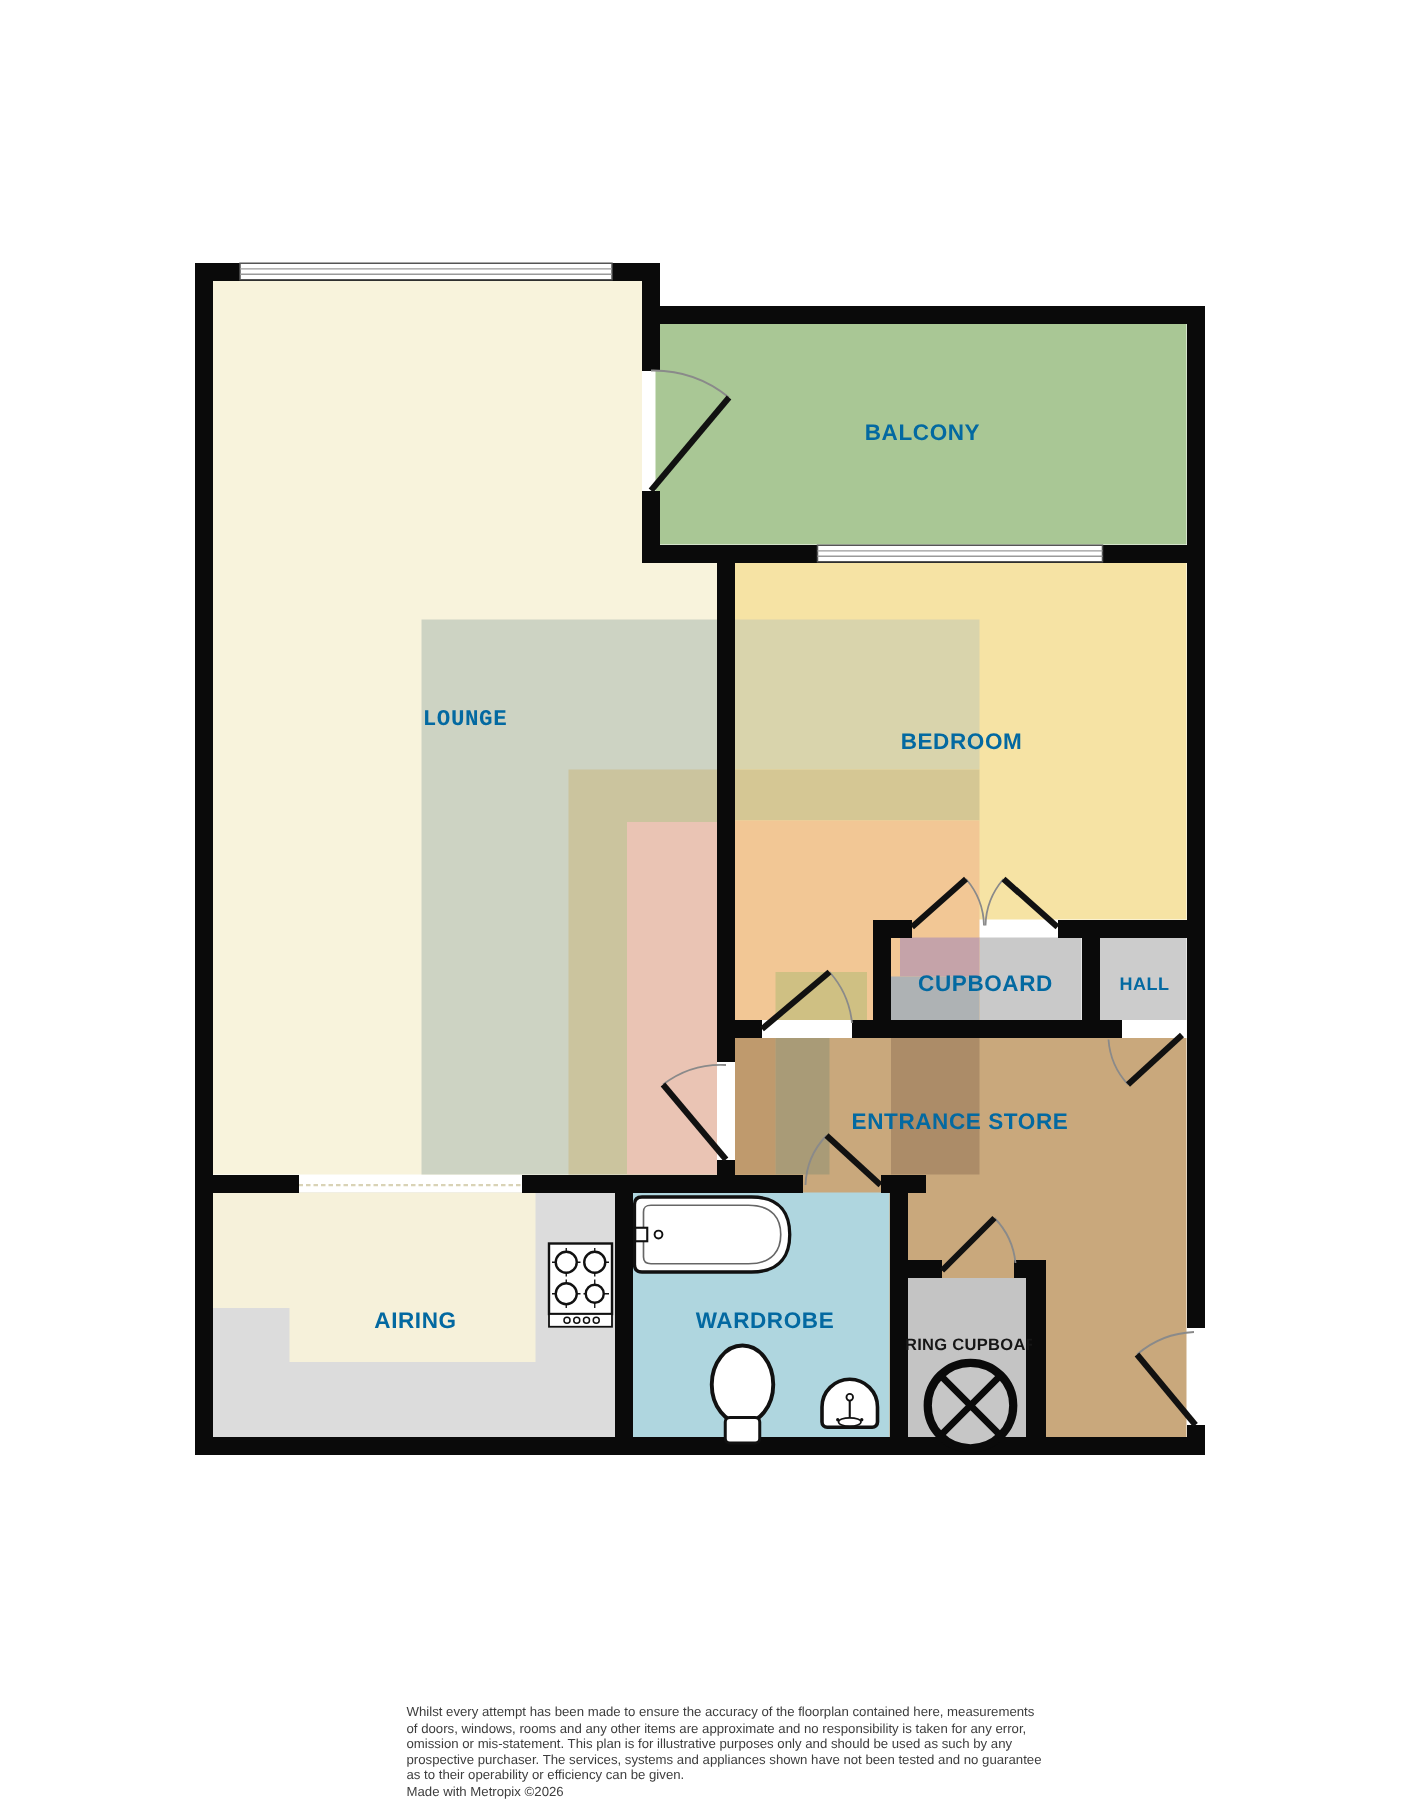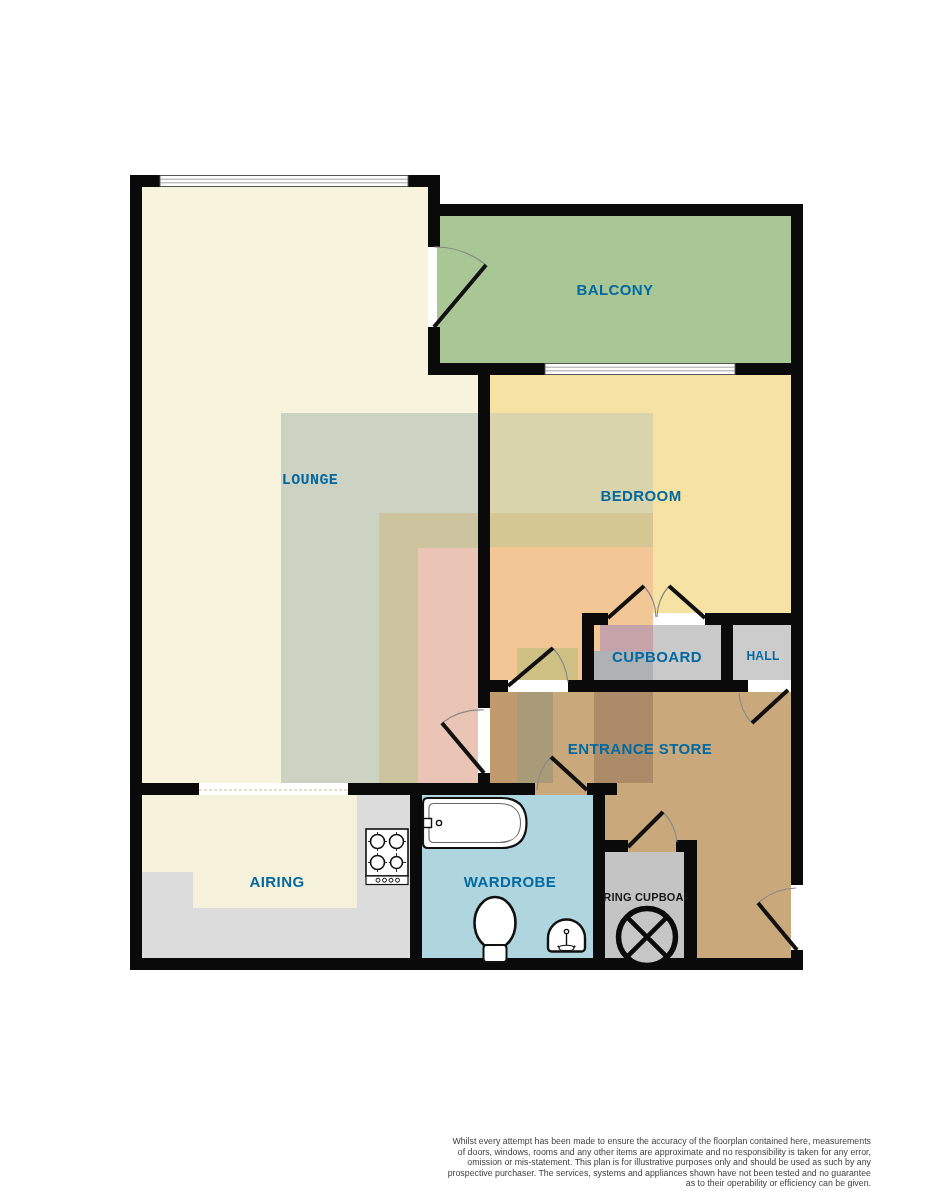--- a/index.html
+++ b/index.html
@@ -17,21 +17,21 @@
   .airing-label-box{
     position:absolute;left:604px;top:889px;width:84px;height:15px;
     overflow:hidden;display:flex;justify-content:center;align-items:center;
   }
   .airing-label-box span{
     flex:none;font-weight:bold;font-size:11px;letter-spacing:.2px;
     color:#161616;white-space:nowrap;
   }
   .footer{
     position:absolute;left:271px;top:1136px;width:600px;
-    text-align:right;color:#3d3d3d;font-size:8.8px;line-height:10.5px;
+    text-align:left;color:#3d3d3d;font-size:8.8px;line-height:10.5px;
   }
   .footer .disclaimer{white-space:pre-line;}
 </style>
 </head>
 <body>
 
 <svg class="plan-svg" width="934" height="1200" viewBox="0 0 934 1200">
 
   <g>
     <rect x="142" y="187" width="286" height="596" fill="#f8f3dc"></rect>
@@ -207,13 +207,14 @@
 <div class="airing-label-box">
   <span>AIRING CUPBOARD</span>
 </div>
 
 <div class="footer">
   <div class="disclaimer">Whilst every attempt has been made to ensure the accuracy of the floorplan contained here, measurements
 of doors, windows, rooms and any other items are approximate and no responsibility is taken for any error,
 omission or mis-statement. This plan is for illustrative purposes only and should be used as such by any
 prospective purchaser. The services, systems and appliances shown have not been tested and no guarantee
 as to their operability or efficiency can be given.</div>
+  <div class="credit">Made with Metropix ©2026</div>
 </div>
 
 </body></html>

